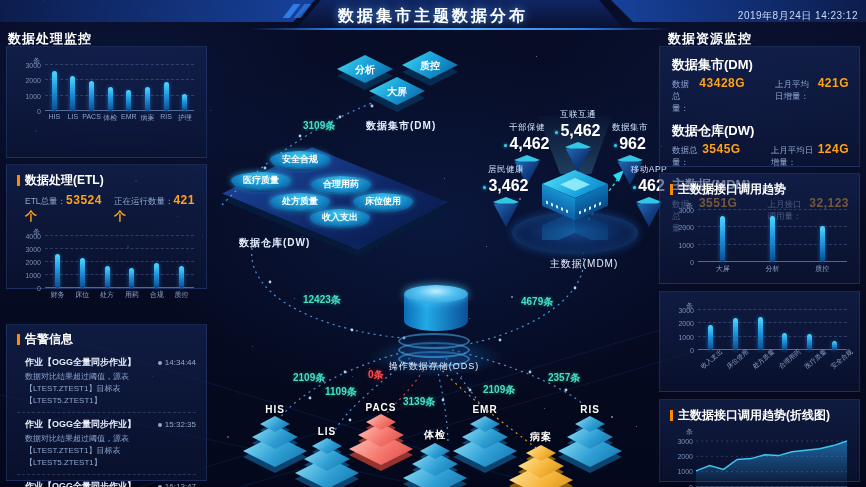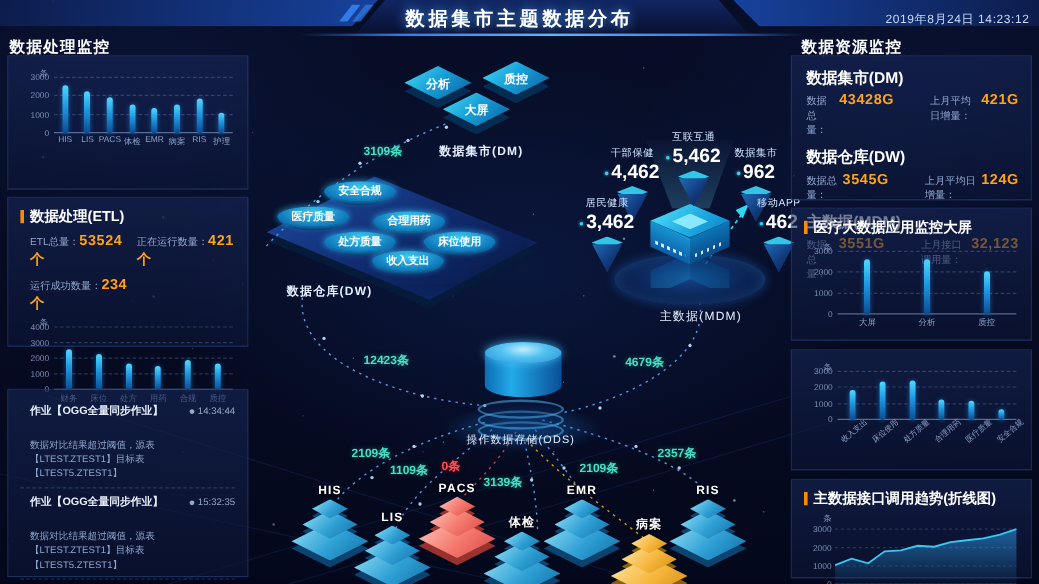--- a/index.html
+++ b/index.html
@@ -67,21 +67,21 @@
   .chart .cats.rot .cat span{display:inline-block;transform:rotate(-40deg) translate(-4px,2px);
     transform-origin:top center;white-space:nowrap;font-size:6.5px;}
 
   
   .alert-item{padding:5px 0 5px 8px;border-bottom:1px dashed rgba(130,160,215,.25);}
   .alert-item:last-child{border-bottom:none;}
   .al-row{display:flex;justify-content:space-between;align-items:center;}
   .al-job{font-size:9px;font-weight:bold;color:#e8eefc;}
   .al-time{font-size:8px;color:#98a8c8;}
   .al-time i{display:inline-block;width:4px;height:4px;border-radius:50%;background:#98a8c8;margin-right:3px;}
-  .al-desc{font-size:8px;color:#8ea6cf;line-height:1.5;margin-top:16px;}
+  .al-desc{font-size:8px;color:#8ea6cf;line-height:1.5;margin-top:2px;}
 
   
   .res-block{margin:2px 0 7px 2px;}
   .res-name{font-size:13px;font-weight:bold;color:#fff;margin-bottom:2px;}
   .res-stats{font-size:8.5px;color:#8ea6cf;display:flex;align-items:baseline;}
   .res-stats .val{color:#ffa21a;font-size:12px;font-weight:bold;margin-left:2px;letter-spacing:.5px;}
   .res-stats .l2{margin-left:30px;}
 
   
   #scene{position:absolute;left:0;top:0;width:866px;height:487px;z-index:2;}
@@ -449,21 +449,21 @@
             <div class="tier t1"></div>
           </div>
         </div>
       </div>
     <div id="flow-group">
         <div class="flow " style="left:303px;top:119px">3109条</div>
         <div class="flow " style="left:303px;top:293px">12423条</div>
         <div class="flow " style="left:521px;top:295px">4679条</div>
         <div class="flow " style="left:293px;top:371px">2109条</div>
         <div class="flow " style="left:325px;top:385px">1109条</div>
-        <div class="flow red" style="left:368px;top:382px">0条</div>
+        <div class="flow red" style="left:368px;top:368px">0条</div>
         <div class="flow " style="left:403px;top:395px">3139条</div>
         <div class="flow " style="left:483px;top:383px">2109条</div>
         <div class="flow " style="left:548px;top:371px">2357条</div>
       </div>
   </div>
 
   <div class="col-title" style="left:8px;top:30px;">数据处理监控</div>
 
   <div class="panel" style="left:6px;top:46px;height:112px;">
     <div class="chart">
@@ -518,21 +518,20 @@
   </div>
 
   <div class="panel" style="left:6px;top:164px;height:125px;">
     <div class="p-head">
         <span class="p-bar"></span>
       <span class="p-title">数据处理(ETL)</span>
       </div>
     <div class="etl-stats" id="etl-stats">
         <div>ETL总量：<b>53524个</b></div>
         <div>正在运行数量：<b>421个</b></div>
-        <div>运行成功数量：<b>234个</b></div>
       </div>
     <div class="chart">
         <div class="unit">条</div>
            <div class="plot" style="height:52px">
           <div class="grid zero" style="bottom:0px"></div>
           <div class="tick" style="bottom:-4px">0</div>
           <div class="grid" style="bottom:13px"></div>
           <div class="tick" style="bottom:9px">1000</div>
           <div class="grid" style="bottom:26px"></div>
           <div class="tick" style="bottom:22px">2000</div>
@@ -566,20 +565,24 @@
           <div class="cat"><span>床位</span></div>
           <div class="cat"><span>处方</span></div>
           <div class="cat"><span>用药</span></div>
           <div class="cat"><span>合规</span></div>
           <div class="cat"><span>质控</span></div>
         </div>
       </div>
   </div>
 
   <div class="panel" style="left:6px;top:324px;height:157px;padding-top:6px;">
+    <div class="p-head">
+        <span class="p-bar"></span>
+      <span class="p-title">告警信息</span>
+      </div>
     <div id="alert-list">
         <div class="alert-item">
      <div class="al-row">
             <span class="al-job">作业【OGG全量同步作业】</span>
      <span class="al-time"><i></i>14:34:44</span>
           </div>
      <div class="al-desc">数据对比结果超过阈值，源表【LTEST.ZTEST1】目标表【LTEST5.ZTEST1】</div>
    </div>
         <div class="alert-item">
      <div class="al-row">
@@ -628,21 +631,21 @@
        <span class="l2">上月接口调用量：</span>
             <span class="val">32,123</span>
      </div>
    </div>
       </div>
   </div>
 
   <div class="panel" style="left:659px;top:173px;height:111px;">
     <div class="p-head">
         <span class="p-bar"></span>
-      <span class="p-title">医疗大数据应用监控大屏</span>
+      <span class="p-title">主数据接口调用趋势</span>
       </div>
     <div class="chart">
         <div class="unit">条</div>
            <div class="plot" style="height:52px">
           <div class="grid zero" style="bottom:0px"></div>
           <div class="tick" style="bottom:-4px">0</div>
           <div class="grid" style="bottom:17.333333333333332px"></div>
           <div class="tick" style="bottom:13.333333333333332px">1000</div>
           <div class="grid" style="bottom:34.666666666666664px"></div>
           <div class="tick" style="bottom:30.666666666666664px">2000</div>

